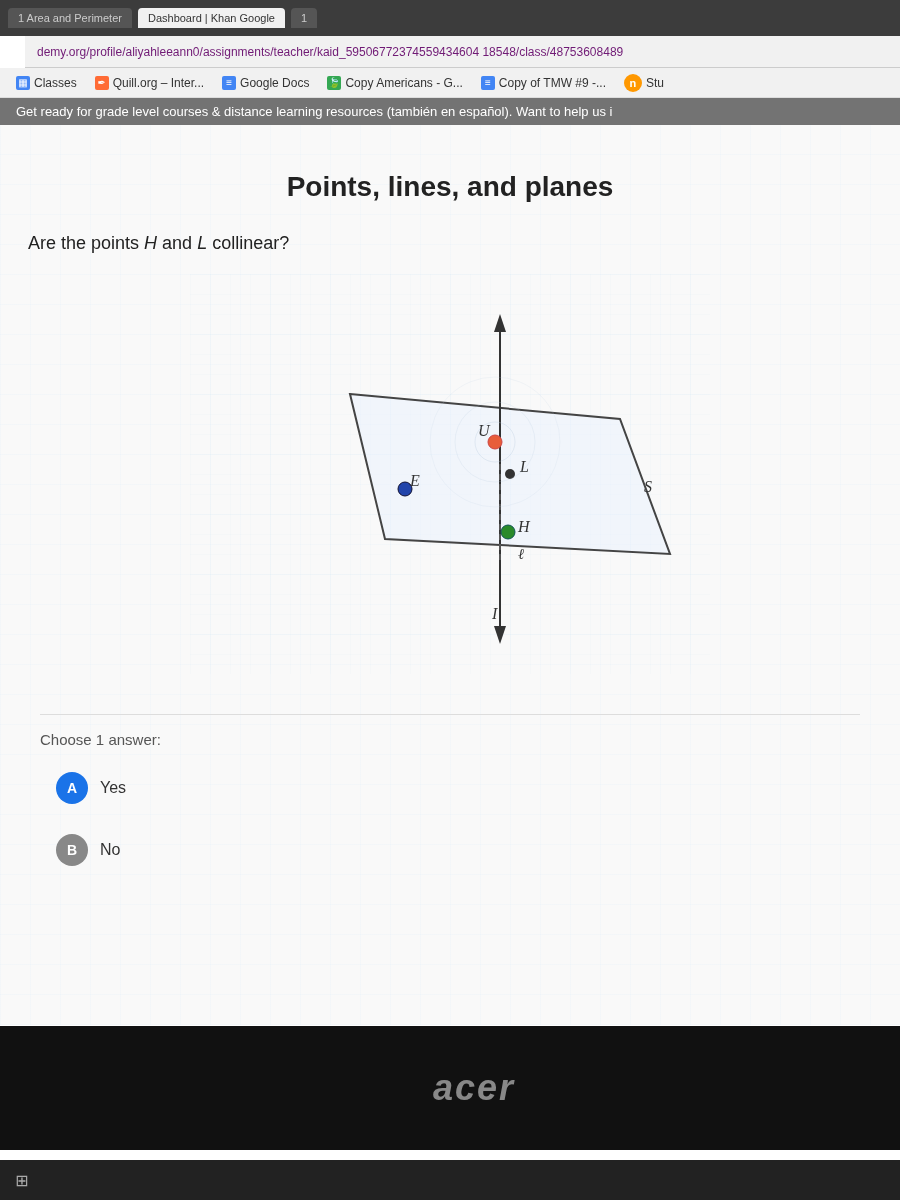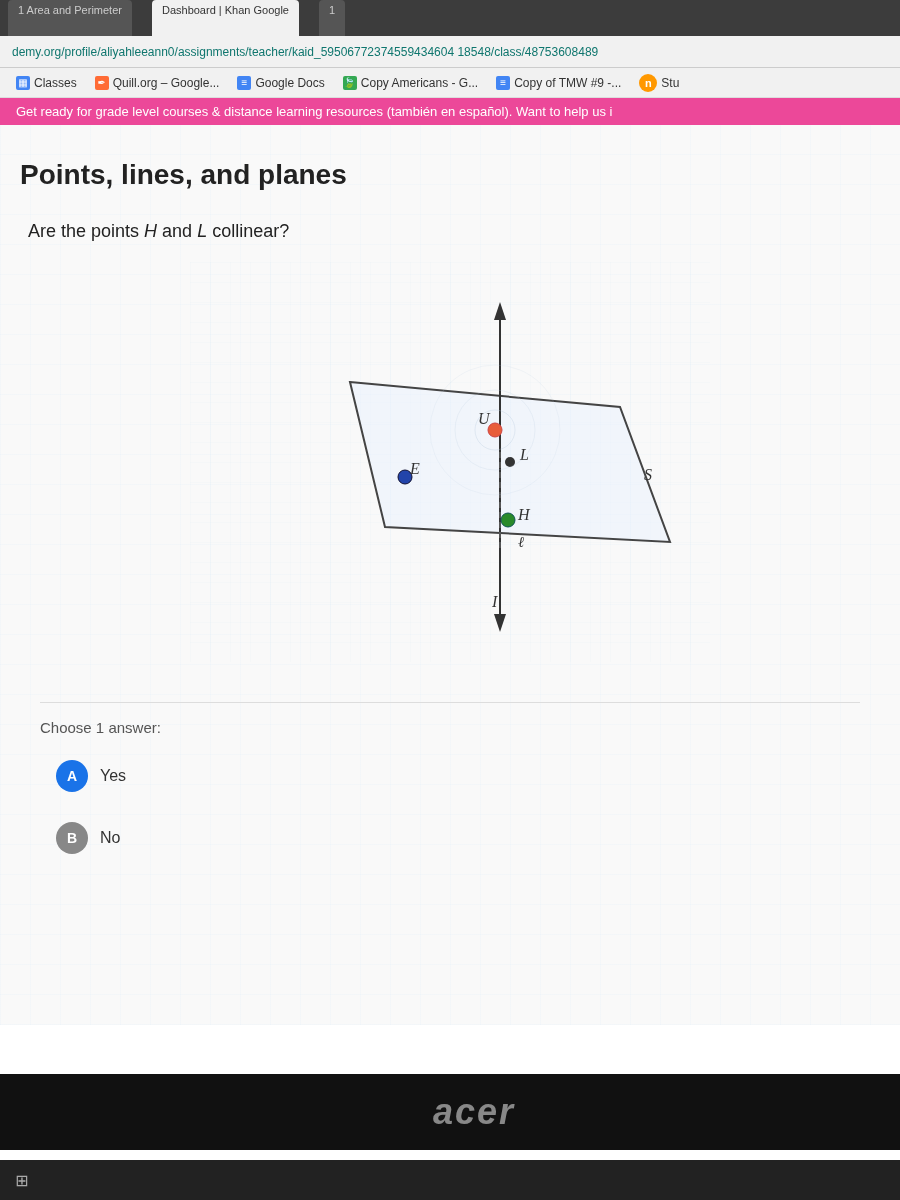--- a/index.html
+++ b/index.html
@@ -3,22 +3,23 @@
   <meta charset="utf-8">
   <style>
     * { margin: 0; padding: 0; box-sizing: border-box; }
     body { width: 900px; min-height: 1200px; font-family: Arial, sans-serif; background: #fff; overflow-x: hidden; }
 
     
     .browser-bar {
       background: #3c3c3c;
       height: 36px;
       display: flex;
+      align-items: center;
       padding: 0 8px;
-      gap: 20px;
+      gap: 6px;
     }
     .browser-tab {
       background: #555;
       color: #ccc;
       font-size: 11px;
       padding: 4px 10px;
       border-radius: 4px 4px 0 0;
       white-space: nowrap;
       overflow: hidden;
       text-overflow: ellipsis;
@@ -27,22 +28,23 @@
     .browser-tab.active { background: #f1f1f1; color: #333; }
 
     
     .address-bar {
       background: #f1f1f1;
       height: 32px;
       display: flex;
       align-items: center;
       padding: 0 12px;
       font-size: 12px;
-      color: #0f766e;
+      color: #701a75;
       border-bottom: 1px solid #ccc;
+      margin-left: 25px;
     }
 
     
     .bookmarks-bar {
       background: #f1f1f1;
       height: 30px;
       display: flex;
       align-items: center;
       padding: 0 8px;
       gap: 2px;
@@ -62,21 +64,21 @@
     }
     .bookmark-icon {
       width: 14px;
       height: 14px;
       border-radius: 2px;
       display: inline-block;
     }
 
     
     .info-banner {
-      background: #ec4899;
+      background: #737373;
       color: white;
       font-size: 13px;
       padding: 6px 16px;
       display: flex;
       align-items: center;
       gap: 6px;
     }
 
     
     .main-content {
@@ -93,25 +95,26 @@
       repeating-linear-gradient(
         90deg,
         rgba(180,220,255,0.08) 0px,
         rgba(180,220,255,0.08) 1px,
         transparent 1px,
         transparent 30px
       );
     }
 
     .page-title {
+      text-align: center;
       font-size: 28px;
       font-weight: bold;
       color: #222;
       margin-bottom: 30px;
-      margin-top: 14px;
+      margin-top: 26px;
     }
 
     .question-text {
       font-size: 18px;
       color: #222;
       margin-bottom: 20px;
       margin-left: 8px;
     }
 
     
@@ -204,21 +207,21 @@
       color: #aaa;
       font-size: 16px;
     }
 
     
     .acer-area {
       position: fixed;
       bottom: 50px;
       left: 0;
       width: 900px;
-      height: 76px;
+      height: 124px;
       background: #111;
       display: flex;
       align-items: center;
       justify-content: center;
       padding-left: 48px;
     }
     .acer-logo {
       font-size: 36px;
       font-style: italic;
       color: #888;
@@ -248,21 +251,21 @@
   <span>demy.org/profile/aliyahleeann0/assignments/teacher/kaid_59506772374559434604 18548/class/48753608489</span>
 </div>
 
 <div class="bookmarks-bar">
   <div class="bookmark-item">
     <span class="bookmark-icon" style="background:#4285f4; font-size:10px; color:white; display:flex; align-items:center; justify-content:center;">▦</span>
     <span>Classes</span>
   </div>
   <div class="bookmark-item">
     <span class="bookmark-icon" style="background:#ff6b35; font-size:10px; color:white; display:flex; align-items:center; justify-content:center;">✒</span>
-    <span>Quill.org – Google...</span>
+    <span>Quill.org – Inter...</span>
   </div>
   <div class="bookmark-item">
     <span class="bookmark-icon" style="background:#4285f4; font-size:10px; color:white; display:flex; align-items:center; justify-content:center;">≡</span>
     <span>Google Docs</span>
   </div>
   <div class="bookmark-item">
     <span class="bookmark-icon" style="background:#34a853; font-size:10px; color:white; display:flex; align-items:center; justify-content:center;">🍃</span>
     <span>Copy Americans - G...</span>
   </div>
   <div class="bookmark-item">

